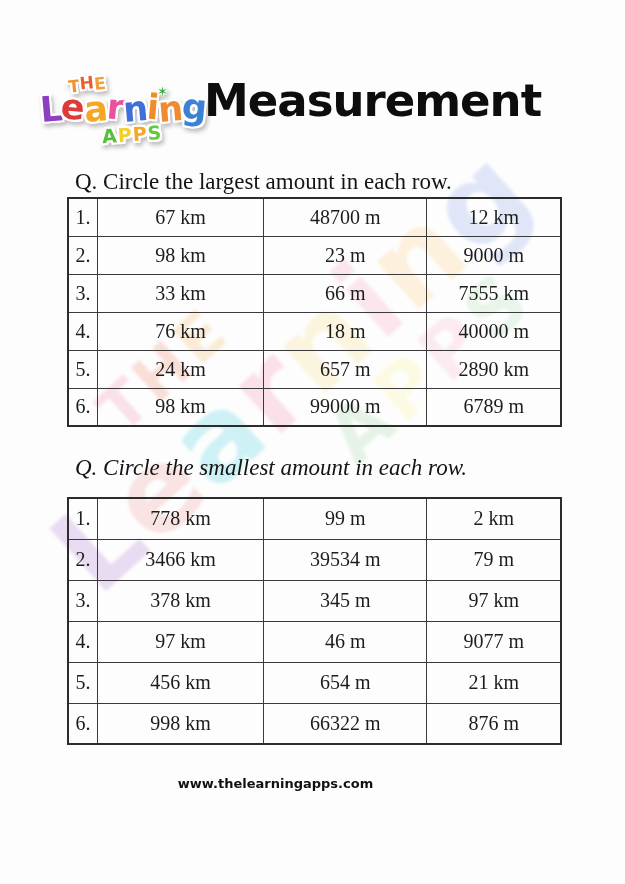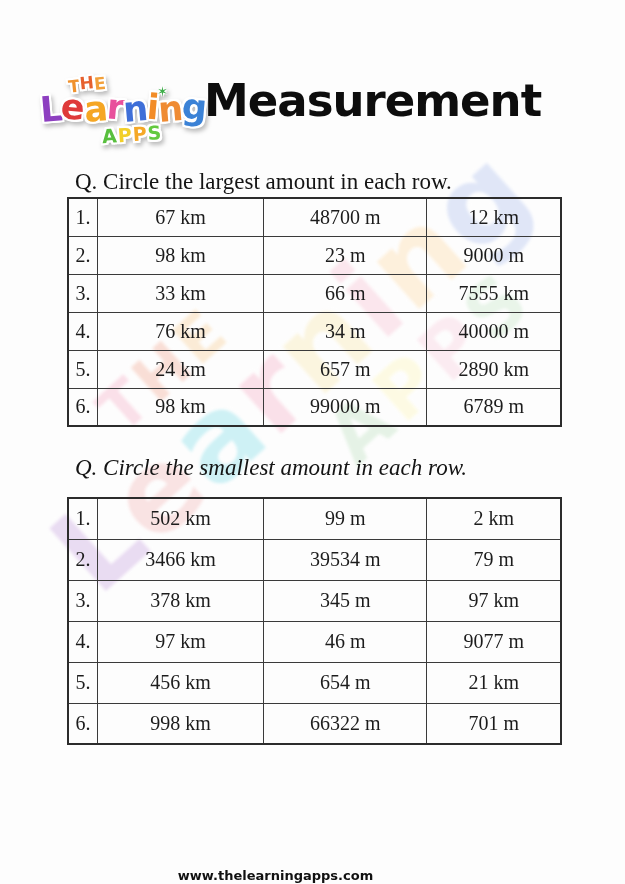--- a/index.html
+++ b/index.html
@@ -83,21 +83,21 @@
   table.sheet { border:2px solid #2c2c2c; }
   .t1 td { height:38px; }
   .t2 td { height:41px; }
   td.col-num { width:29px; }
   td.col-a { width:162px; }
   td.col-b { width:160px; }
   td.col-c { width:131px; }
 
   
   .footer {
-    position:absolute; left:0; top:868px; width:551px; text-align:center; z-index:2;
+    position:absolute; left:0; top:776px; width:551px; text-align:center; z-index:2;
     font-family:"DejaVu Sans", sans-serif; font-weight:800; font-size:13px; color:#111;
   }
 </style>
 </head>
 <body>
 
 <div class="watermark">
   <div class="wm-the logo-line"><span style="color: rgb(244, 143, 177);">T</span><span style="color: rgb(239, 138, 106);">H</span><span style="color: rgb(246, 187, 106);">E</span></div>
   <div class="wm-learn logo-line"><span style="color: rgb(179, 127, 212);">L</span><span style="color: rgb(239, 154, 154);">e</span><span style="color: rgb(77, 208, 225);">a</span><span style="color: rgb(244, 143, 177);">r</span><span style="color: rgb(248, 224, 142);">n</span><span style="color: rgb(246, 167, 193);">i</span><span style="color: rgb(255, 204, 128);">n</span><span style="color: rgb(144, 168, 232);">g</span></div>
   <div class="wm-apps logo-line"><span style="color: rgb(165, 214, 167);">A</span><span style="color: rgb(255, 245, 157);">P</span><span style="color: rgb(248, 187, 208);">P</span><span style="color: rgb(178, 223, 180);">S</span></div>
@@ -129,21 +129,21 @@
     </tr>
     <tr>
       <td class="col-num">3.</td>
       <td class="col-a">33 km</td>
       <td class="col-b">66 m</td>
       <td class="col-c">7555 km</td>
     </tr>
     <tr>
       <td class="col-num">4.</td>
       <td class="col-a">76 km</td>
-      <td class="col-b">34 m</td>
+      <td class="col-b">18 m</td>
       <td class="col-c">40000 m</td>
     </tr>
     <tr>
       <td class="col-num">5.</td>
       <td class="col-a">24 km</td>
       <td class="col-b">657 m</td>
       <td class="col-c">2890 km</td>
     </tr>
     <tr>
       <td class="col-num">6.</td>
@@ -152,21 +152,21 @@
       <td class="col-c">6789 m</td>
     </tr>
   </tbody>
 </table>
 
 <div class="question q2">Q. Circle the smallest amount in each row.</div>
 <table class="sheet t2">
   <tbody>
     <tr>
       <td class="col-num">1.</td>
-      <td class="col-a">502 km</td>
+      <td class="col-a">778 km</td>
       <td class="col-b">99 m</td>
       <td class="col-c">2 km</td>
     </tr>
     <tr>
       <td class="col-num">2.</td>
       <td class="col-a">3466 km</td>
       <td class="col-b">39534 m</td>
       <td class="col-c">79 m</td>
     </tr>
     <tr>
@@ -184,18 +184,18 @@
     <tr>
       <td class="col-num">5.</td>
       <td class="col-a">456 km</td>
       <td class="col-b">654 m</td>
       <td class="col-c">21 km</td>
     </tr>
     <tr>
       <td class="col-num">6.</td>
       <td class="col-a">998 km</td>
       <td class="col-b">66322 m</td>
-      <td class="col-c">701 m</td>
+      <td class="col-c">876 m</td>
     </tr>
   </tbody>
 </table>
 
 <div class="footer">www.thelearningapps.com</div>
 
 </body></html>

